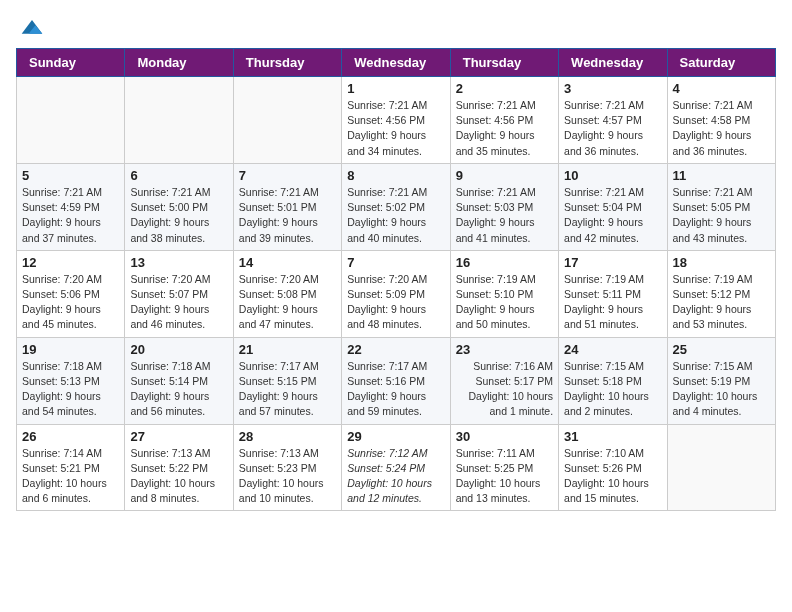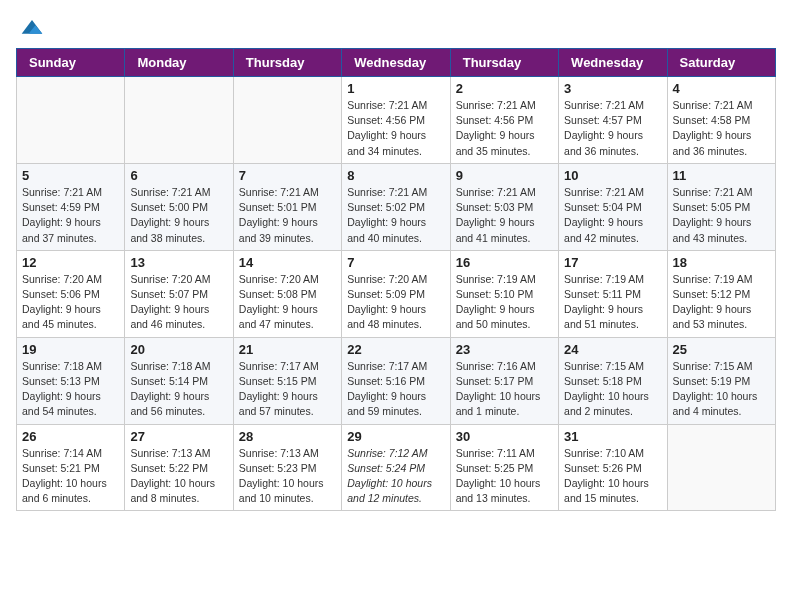--- a/index.html
+++ b/index.html
@@ -290,21 +290,21 @@
         </td>
         <td>
           <div class="day-number">22</div>
           <div class="day-info" style="white-space: pre-line;">Sunrise: 7:17 AM
 Sunset: 5:16 PM
 Daylight: 9 hours
 and 59 minutes.</div>
         </td>
         <td>
           <div class="day-number">23</div>
-          <div class="day-info" style="white-space: pre-line;">Sunrise: 7:16 AM
+          <div class="day-info" style="white-space: pre-line; text-align: right;">Sunrise: 7:16 AM
 Sunset: 5:17 PM
 Daylight: 10 hours
 and 1 minute.</div>
         </td>
         <td>
           <div class="day-number">24</div>
           <div class="day-info" style="white-space: pre-line;">Sunrise: 7:15 AM
 Sunset: 5:18 PM
 Daylight: 10 hours
 and 2 minutes.</div>

